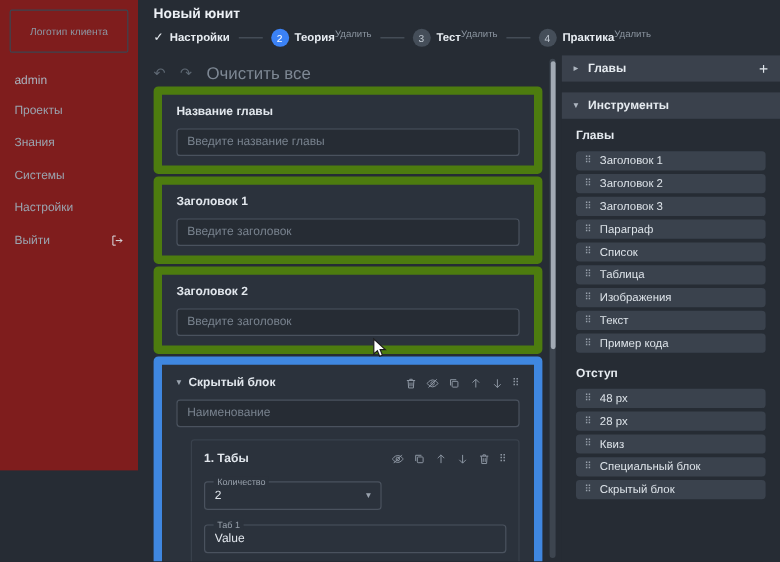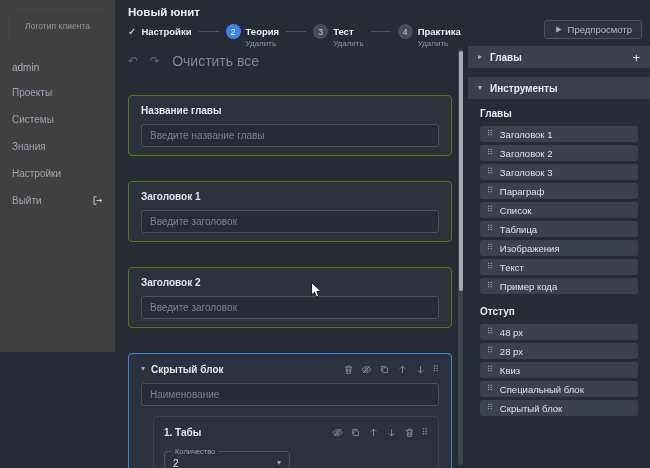--- a/index.html
+++ b/index.html
@@ -1,62 +1,62 @@
 <!DOCTYPE html>
 <html><head>
 <meta charset="utf-8">
 <style>
   *{margin:0;padding:0;box-sizing:border-box}
   html,body{width:650px;height:468px}
   body{font-family:"Liberation Sans","DejaVu Sans",sans-serif;background:#262c34;color:#d9dfe6;overflow:hidden;position:relative;font-size:10px}
   .app{position:absolute;inset:0}
 
   
-  .lsb{position:absolute;left:0;top:0;width:115px;height:352px;background:#404040}
+  .lsb{position:absolute;left:0;top:0;width:115px;height:392px;background:#7f1d1d}
   .logo{margin:8px;height:36px;border:1px solid #3c4550;border-radius:2px;display:flex;align-items:center;justify-content:center;color:#8d97a3;font-size:8.5px}
   .user{padding:10px 12px 6px;color:#aab3be;font-size:10px}
   .nav-item{display:flex;align-items:center;padding:8px 12px;color:#9aa4af;font-size:10px;cursor:pointer}
   .nav-item .out{margin-left:auto}
 
   
   .top{position:absolute;left:115px;top:0;right:0;height:46px}
   .title{position:absolute;left:13px;top:6px;font-size:11.5px;font-weight:bold;color:#edf1f6}
   .stepper{position:absolute;left:13px;top:24px;display:flex;align-items:flex-start;gap:7px}
   .step{display:flex;align-items:flex-start;gap:5px;cursor:pointer}
   .scircle{width:15px;height:15px;border-radius:50%;display:flex;align-items:center;justify-content:center;font-size:8.5px;background:#454e59;color:#c2cad3;flex:none}
   .scircle.active{background:#3b82f6;color:#fff}
   .chk{color:#e8edf2;font-size:10px;line-height:15px;font-weight:bold}
-  .scol{display:flex;flex-direction:column}
+  .scol{display:flex;flex-direction:row}
   .slabel{font-size:9.5px;font-weight:bold;color:#e8edf2;line-height:15px;white-space:nowrap}
   .saction{font-size:8px;color:#8b95a0;line-height:10px;cursor:pointer}
   .conn{width:20px;height:1px;background:#4c555f;margin-top:7px}
   .actions{position:absolute;right:8px;top:20px;display:flex;gap:8px}
   .btn{display:flex;align-items:center;gap:5px;height:19px;padding:0 9px;border-radius:3px;font-size:9.5px;border:1px solid #4a525d;background:#2d343d;color:#b2bbc5;cursor:pointer;font-family:inherit;white-space:nowrap}
   .btn.blue{background:#1e4872;border-color:#3f7fc4;color:#d9e7f7}
 
   
   .editor{position:absolute;left:115px;top:46px;width:353px;bottom:0;padding:0 16px 0 13px;overflow:hidden}
   .ed-toolbar{display:flex;align-items:center;gap:12px;margin-top:6px;height:18px}
   .tb-icon{font-size:12px;color:#5e6873;cursor:pointer;line-height:1}
   .clear{color:#7e8894;font-size:14px;cursor:pointer}
-  .card{margin-top:25px;background:#2b323c;border:1px solid #4d7c0f;border-radius:4px;padding:8px 12px}
+  .card{margin-top:2px;background:#2b323c;border:7px solid #4d7c0f;border-radius:4px;padding:8px 12px}
   .card-title{font-size:10px;font-weight:bold;color:#e2e7ed;line-height:13px}
   .tinput{width:100%;height:23px;margin-top:7px;background:#262c34;border:1px solid #4a525e;border-radius:3px;color:#e2e7ed;font-size:10px;padding:0 8px;font-family:inherit;outline:none;display:block}
   .tinput::placeholder{color:#78828e}
   .card.selected{border-color:#3f87e0}
   .block-head{display:flex;align-items:center;gap:6px;height:14px}
   .tools{margin-left:auto;display:flex;align-items:center;gap:7px}
   .icn{width:11px;height:11px;stroke:#8d96a2;fill:none;stroke-width:1.2;cursor:pointer;flex:none}
   .drag{color:#8d96a2;font-size:8.5px;cursor:grab;line-height:1}
   .chev{color:#9aa3ae;font-size:8px;line-height:1}
   .subblock{margin:10px 0 0 12px;border:1px solid #39414c;border-radius:3px;padding:8px 10px 10px}
   .ffield{position:relative;margin-top:12px;height:24px;border:1px solid #4a525e;border-radius:3px;display:flex;align-items:center;padding:0 8px;gap:6px}
   .flabel{position:absolute;top:-5px;left:7px;background:#2b323c;padding:0 3px;font-size:7.5px;color:#97a0ab;line-height:9px;white-space:nowrap}
   .ffield input{flex:1;background:transparent;border:none;outline:none;color:#e2e7ed;font-size:10px;font-family:inherit;min-width:0}
-  .ffield.select{width:126px;cursor:pointer}
+  .ffield.select{width:148px;cursor:pointer}
   .fvalue{flex:1;font-size:10px;color:#e2e7ed}
   .scrollbar{position:absolute;right:5px;top:3px;bottom:3px;width:5px;border-radius:3px;background:#3d454f}
   .sthumb{position:absolute;top:2px;left:0.5px;width:4px;height:240px;border-radius:2px;background:#a2aab4;cursor:pointer}
 
   
   .rsb{position:absolute;left:468px;top:46px;right:0;bottom:0;background:#262c34;overflow:hidden}
   .rhead{height:22px;background:#3a414c;display:flex;align-items:center;gap:8px;padding:0 10px;font-size:10px;font-weight:bold;color:#e6ebf0;cursor:pointer;margin-bottom:9px}
   .rhead .chev{font-size:8px;color:#aeb6c0}
   .plus{margin-left:auto;font-size:13px;font-weight:normal;color:#dfe5ea;cursor:pointer;line-height:1}
   .tgroups{padding:0 12px}
@@ -75,24 +75,24 @@
   <aside class="lsb">
     <div class="logo">
       <span>Логотип клиента</span>
     </div>
     <div class="user">admin</div>
     <nav>
       <div class="nav-item">
         <span>Проекты</span>
       </div>
       <div class="nav-item">
+        <span>Знания</span>
+      </div>
+      <div class="nav-item">
         <span>Системы</span>
-      </div>
-      <div class="nav-item">
-        <span>Знания</span>
       </div>
       <div class="nav-item">
         <span>Настройки</span>
       </div>
       <div class="nav-item">
         <span>Выйти</span>
         <svg class="icn out" viewBox="0 0 16 16" style="stroke:#dfe5ea">
             <path d="M6.5 2.5H3v11h3.5M6.5 8H14M14 8l-2.5-2.5M14 8l-2.5 2.5"></path>
           </svg>
       </div>
@@ -127,26 +127,20 @@
       <div class="step">
         <span class="scircle">4</span>
         <span class="scol">
           <span class="slabel">Практика</span>
           <span class="saction">Удалить</span>
         </span>
       </div>
     </div>
 
     <div class="actions">
-      <button class="btn">
-        <svg width="9" height="9" viewBox="0 0 16 16">
-            <path d="M4 2.5v11L13 8z" fill="#aeb7c1"></path>
-          </svg>
-        <span>Предпросмотр</span>
-      </button>
     </div>
   </header>
 
   <main class="editor">
     <div class="ed-toolbar">
       <span class="tb-icon">↶</span>
       <span class="tb-icon">↷</span>
       <span class="clear">Очистить все</span>
     </div>
 

